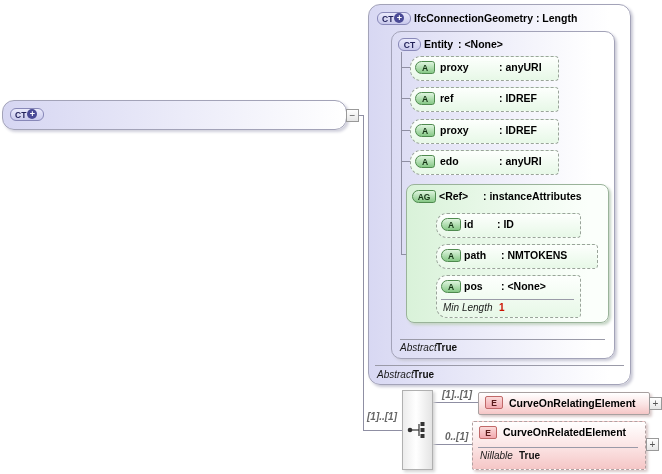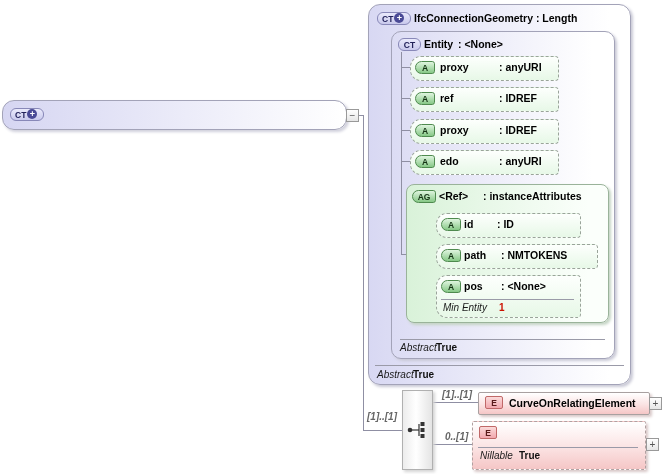--- a/index.html
+++ b/index.html
@@ -126,21 +126,21 @@
         <div class="attrbox" style="left:29px;top:59px;width:160px;height:23px;">
           <span class="badge a" style="left:4px;top:4px;">A</span>
           <span class="lbl abs" style="left:27px;top:4px;">path</span>
           <span class="lbl abs" style="left:64px;top:4px;">: NMTOKENS</span>
         </div>
         <div class="attrbox" style="left:29px;top:90px;width:143px;height:41px;">
           <span class="badge a" style="left:4px;top:4px;">A</span>
           <span class="lbl abs" style="left:27px;top:4px;">pos</span>
           <span class="lbl abs" style="left:64px;top:4px;">: &lt;None&gt;</span>
           <div class="sep" style="left:4px;top:23px;width:133px;"></div>
-          <span class="facet-label abs" style="left:6px;top:26px;">Min Entity</span>
+          <span class="facet-label abs" style="left:6px;top:26px;">Min Length</span>
           <span class="facet-value red abs" style="left:62px;top:26px;">1</span>
         </div>
       </div>
 
       <div class="sep" style="left:8px;top:307px;width:205px;"></div>
       <span class="facet-label abs" style="left:8px;top:310px;">Abstract</span>
       <span class="facet-value abs" style="left:44px;top:310px;">True</span>
     </div>
 
     <div class="sep" style="left:6px;top:360px;width:249px;"></div>
@@ -163,19 +163,20 @@
   <span class="card abs" style="left:442px;top:389px;">[1]..[1]</span>
   <div class="ebox" style="left:478px;top:392px;width:170px;height:21px;">
     <span class="badge e" style="left:6px;top:3px;">E</span>
     <span class="lbl abs" style="left:30px;top:4px;">CurveOnRelatingElement</span>
   </div>
   <div class="toggle" style="left:649px;top:397px;">+</div>
 
   <span class="card abs" style="left:445px;top:431px;">0..[1]</span>
   <div class="ebox dashed" style="left:472px;top:421px;width:172px;height:47px;">
     <span class="badge e" style="left:6px;top:4px;">E</span>
+    <span class="lbl abs" style="left:30px;top:4px;">CurveOnRelatedElement</span>
     <div class="sep" style="left:5px;top:25px;width:160px;"></div>
     <span class="facet-label abs" style="left:7px;top:28px;">Nillable</span>
     <span class="facet-value abs" style="left:46px;top:28px;">True</span>
   </div>
   <div class="toggle" style="left:646px;top:438px;">+</div>
 
 </div>
 
 </body></html>

